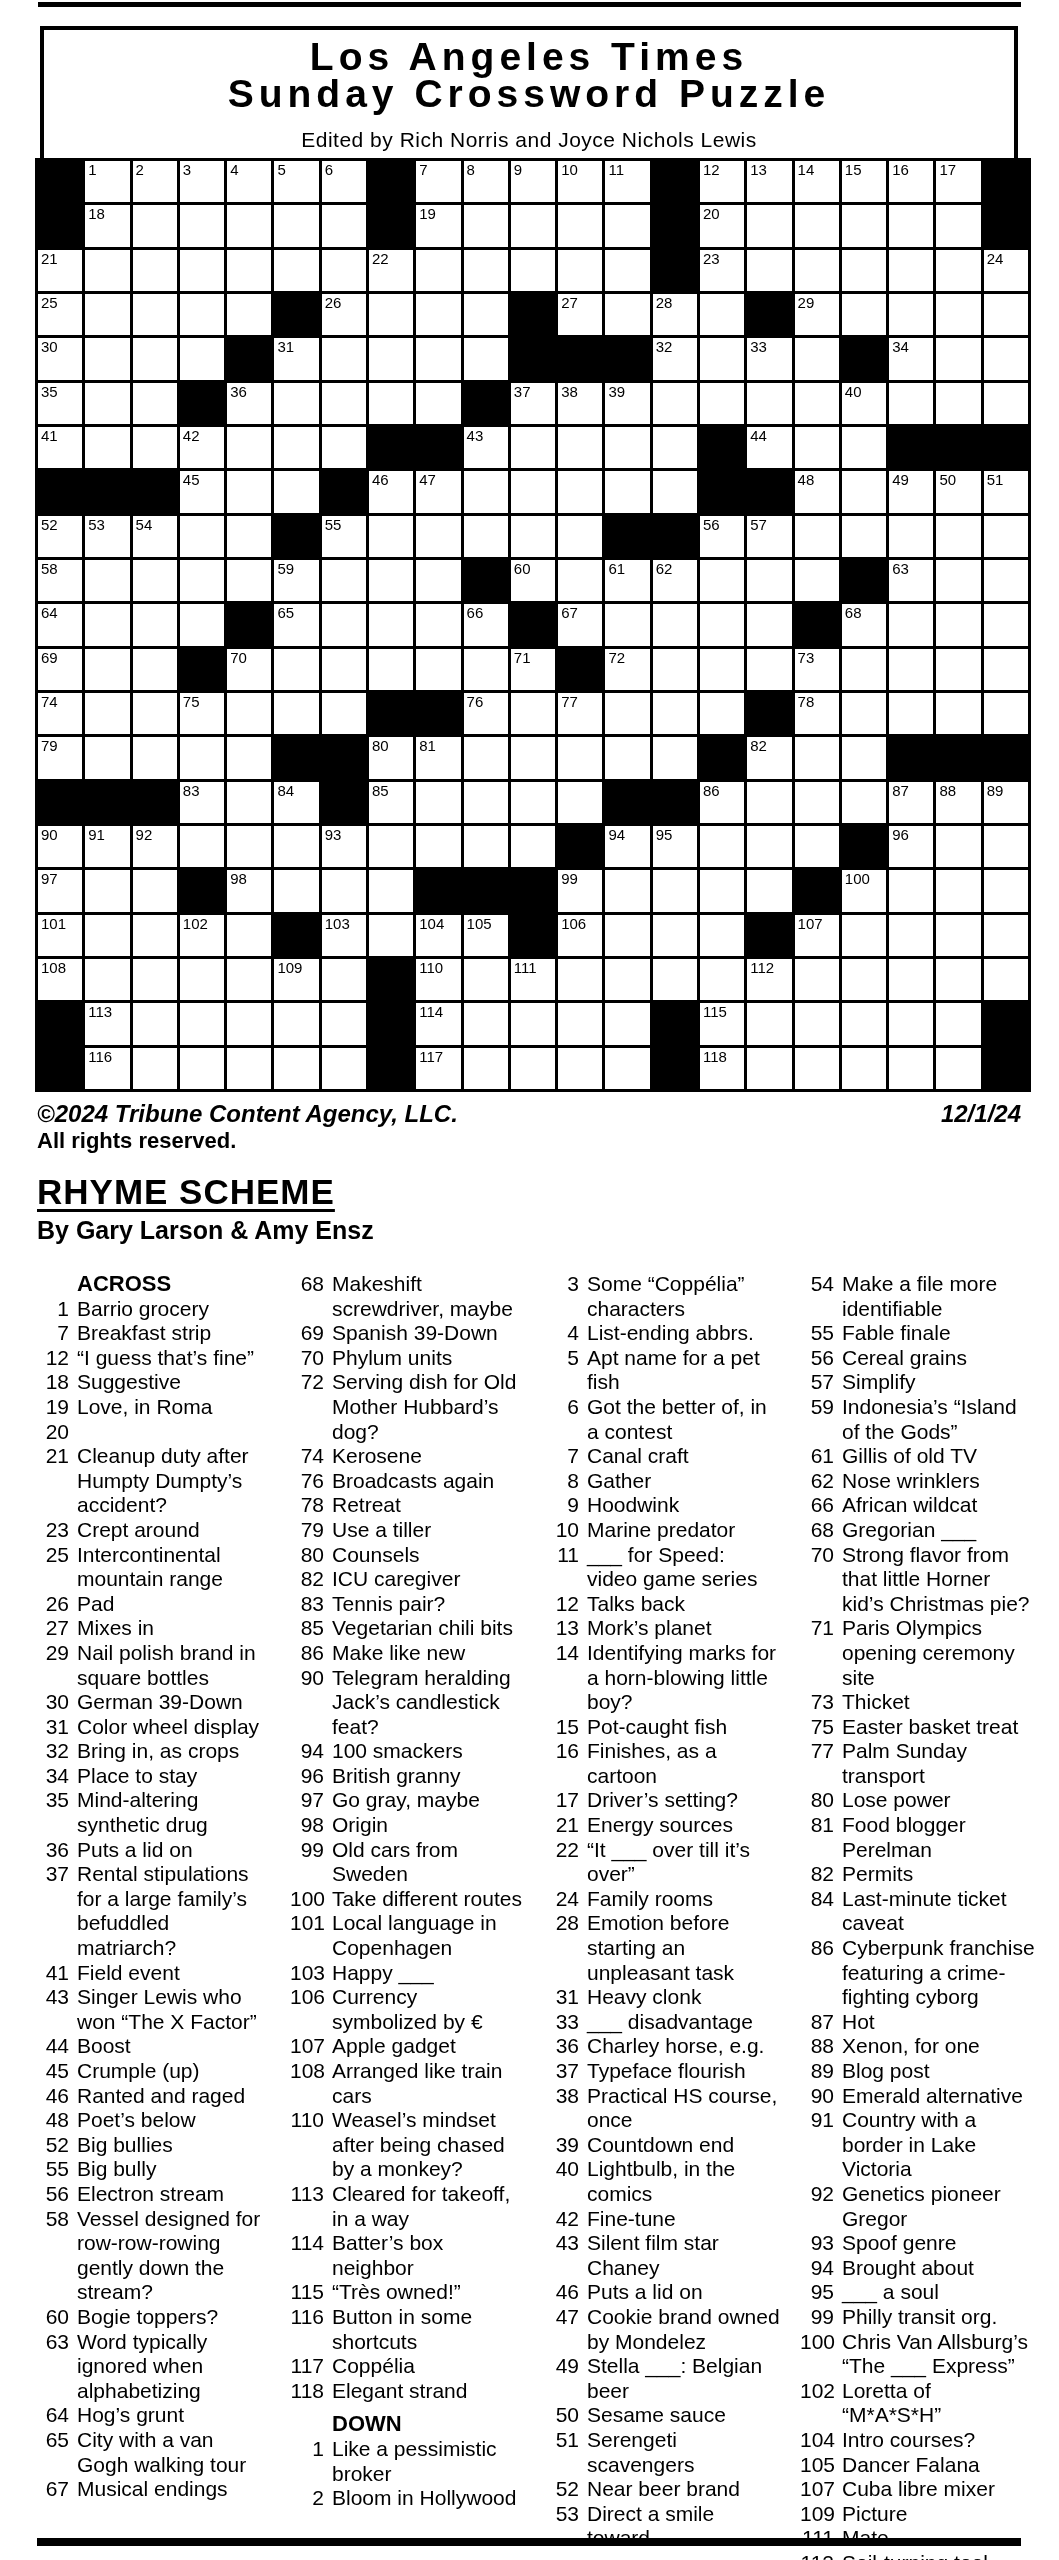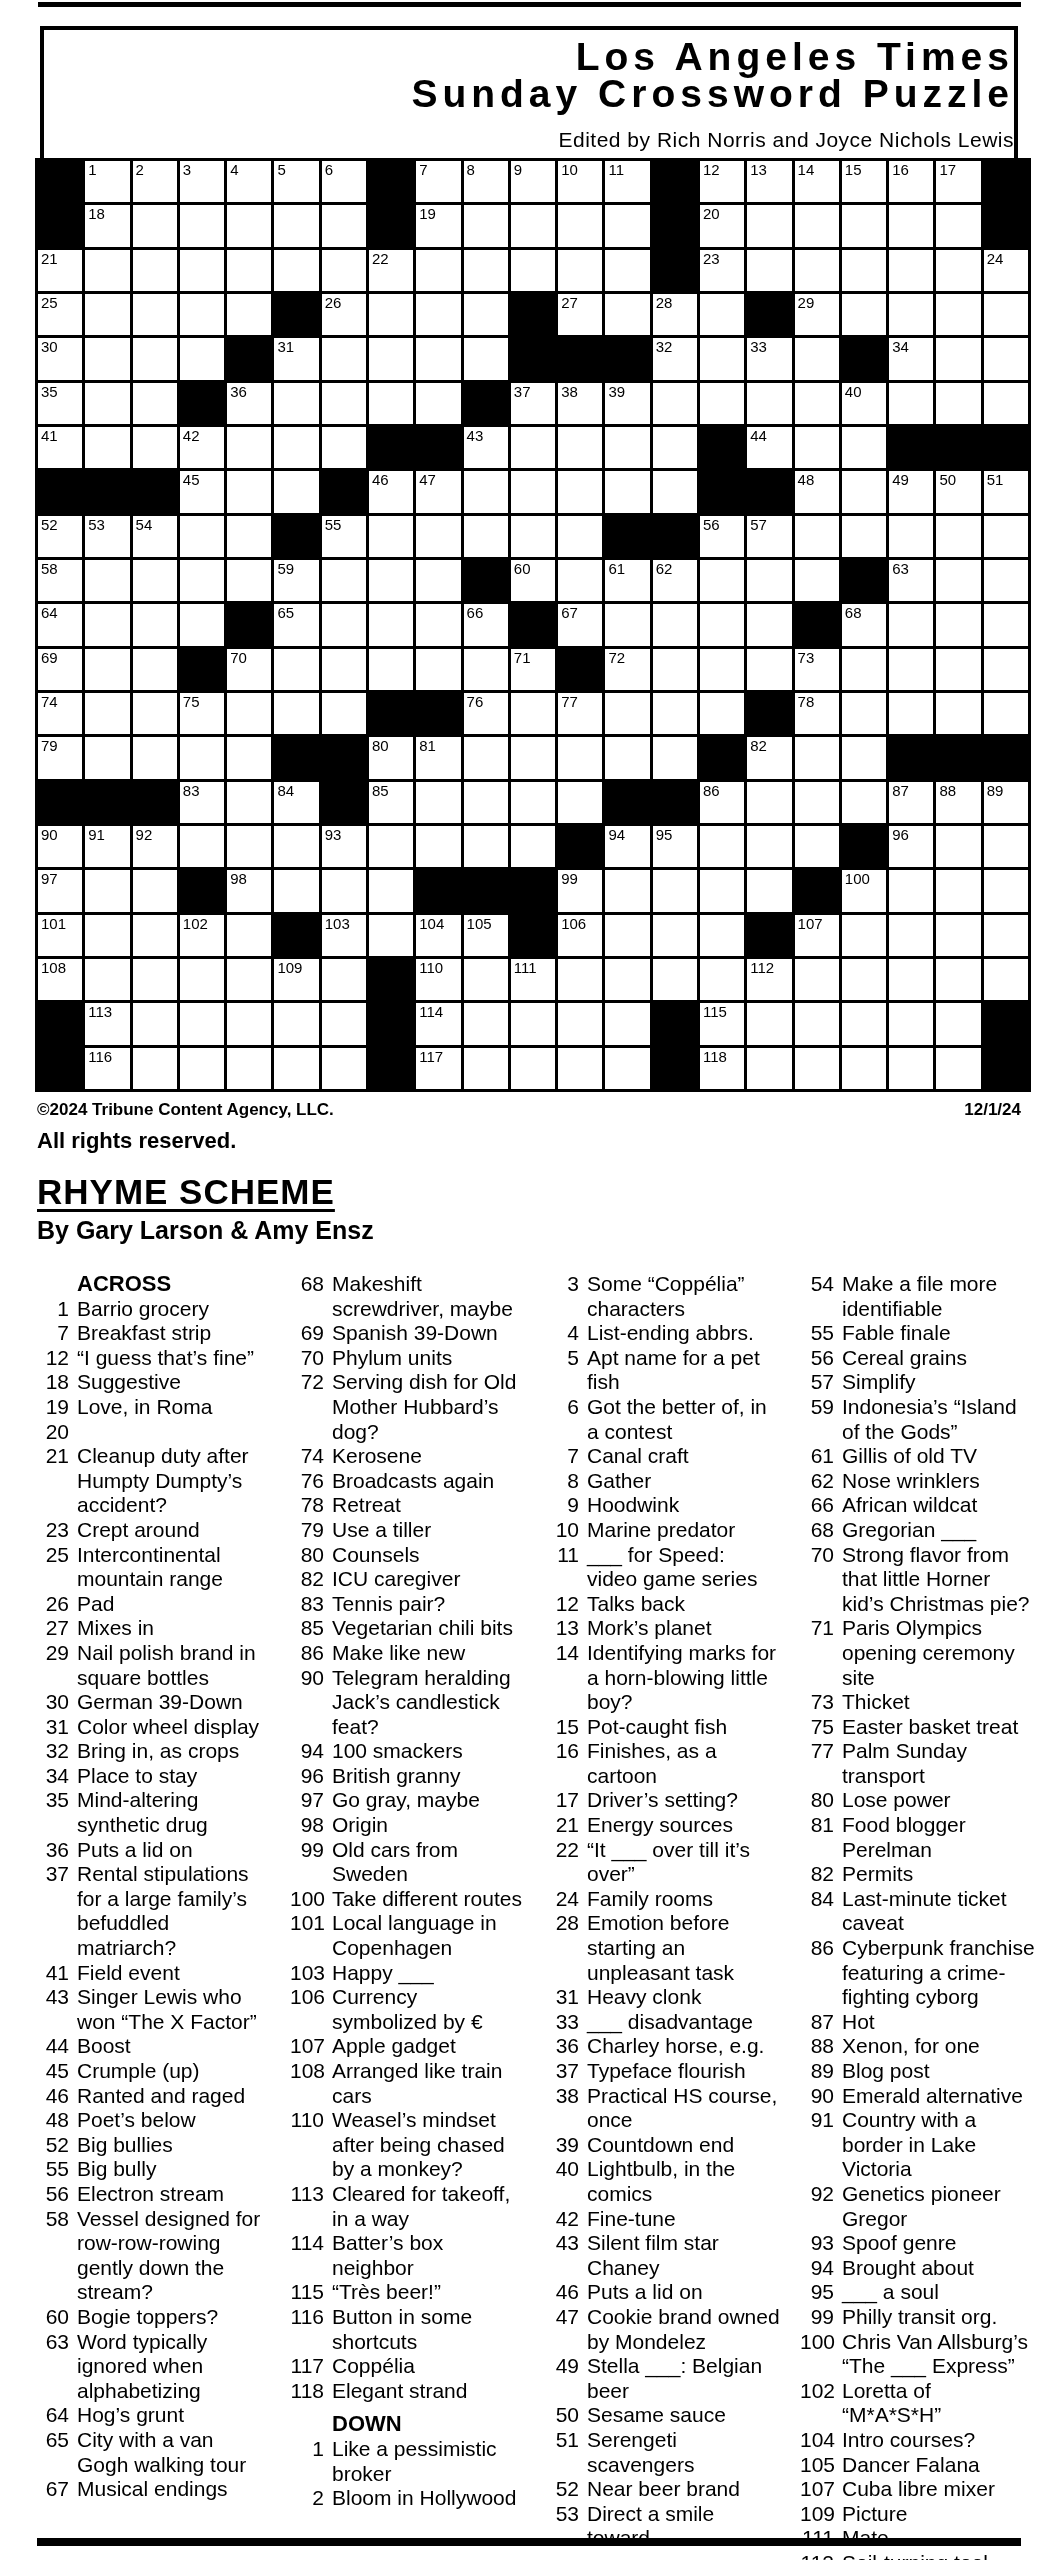--- a/index.html
+++ b/index.html
@@ -1,30 +1,30 @@
 <!DOCTYPE html>
 <html><head>
 <meta charset="utf-8">
 <style>
   html,body{margin:0;padding:0;background:#fff;}
   .page{position:relative;width:1059px;height:2560px;background:#fff;overflow:hidden;
         font-family:"Liberation Sans",sans-serif;color:#000;}
   .top-rule{position:absolute;left:38px;top:2px;width:983px;height:5px;background:#000;}
   .masthead{position:absolute;left:40px;top:26px;width:970px;border:4px solid #000;
-            text-align:right;padding:8px 0 10px 0;}
+            text-align:center;padding:8px 0 10px 0;}
   .mast-line{font-size:39px;font-weight:bold;letter-spacing:5px;line-height:37px;}
   .mast-edited{font-size:21px;margin-top:16px;letter-spacing:0.5px;}
   .xw-grid{position:absolute;left:35px;top:158px;width:996px;height:934px;box-sizing:border-box;
            background:#000;display:grid;grid-template-columns:repeat(21,1fr);
            grid-template-rows:repeat(21,1fr);gap:3px;padding:3px;}
   .cell{background:#fff;position:relative;}
   .cell.black{background:#000;}
   .cnum{position:absolute;top:1px;left:3px;font-size:15px;line-height:16px;}
   .copy-row{position:absolute;left:37px;top:1100px;width:984px;display:flex;
-            justify-content:space-between;font-weight:bold;font-size:17px;}
+            justify-content:space-between;font-weight:bold;font-size:24px;font-style:italic;}
   .copy-line2{position:absolute;left:37px;top:1128px;font-weight:bold;font-size:22px;}
   .pz-title{position:absolute;left:37px;top:1172px;font-size:35px;font-weight:bold;
             letter-spacing:1px;text-decoration:underline;text-decoration-thickness:3px;
             text-underline-offset:5px;}
   .pz-byline{position:absolute;left:37px;top:1216px;font-size:25px;font-weight:bold;text-align:center;}
   .clue-cols{position:absolute;left:35px;top:1272px;width:1000px;display:flex;gap:20px;
              font-size:21px;line-height:24.6px;}
   .clue-col{width:235px;flex:none;}
   .clue-header{font-weight:bold;margin-left:42px;font-size:22px;}
   .clue-header.gap{margin-top:9px;}
@@ -981,21 +981,21 @@
         <div class="clue">
           <span class="cn">113</span>
           <span class="ct">Cleared for takeoff, in a way</span>
         </div>
         <div class="clue">
           <span class="cn">114</span>
           <span class="ct">Batter’s box neighbor</span>
         </div>
         <div class="clue">
           <span class="cn">115</span>
-          <span class="ct">“Très beer!”</span>
+          <span class="ct">“Très owned!”</span>
         </div>
         <div class="clue">
           <span class="cn">116</span>
           <span class="ct">Button in some shortcuts</span>
         </div>
         <div class="clue">
           <span class="cn">117</span>
           <span class="ct">Coppélia</span>
         </div>
         <div class="clue">

